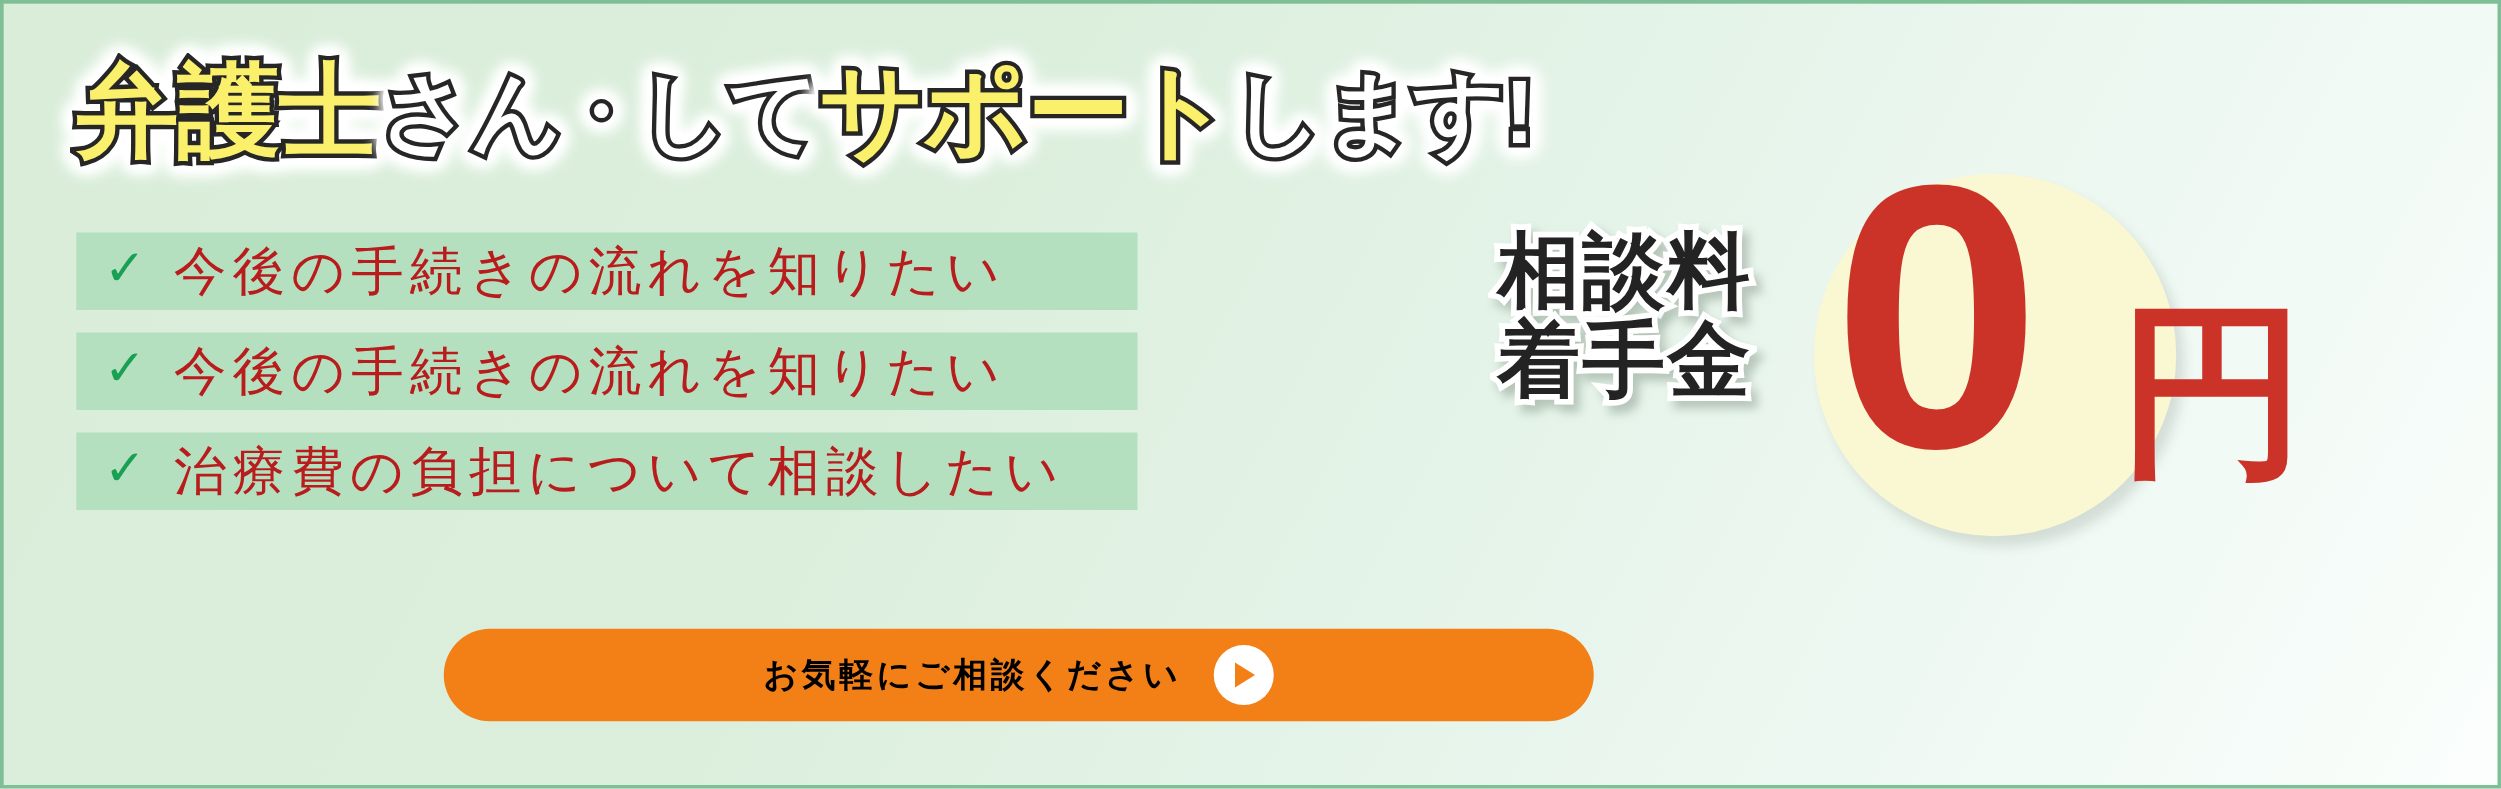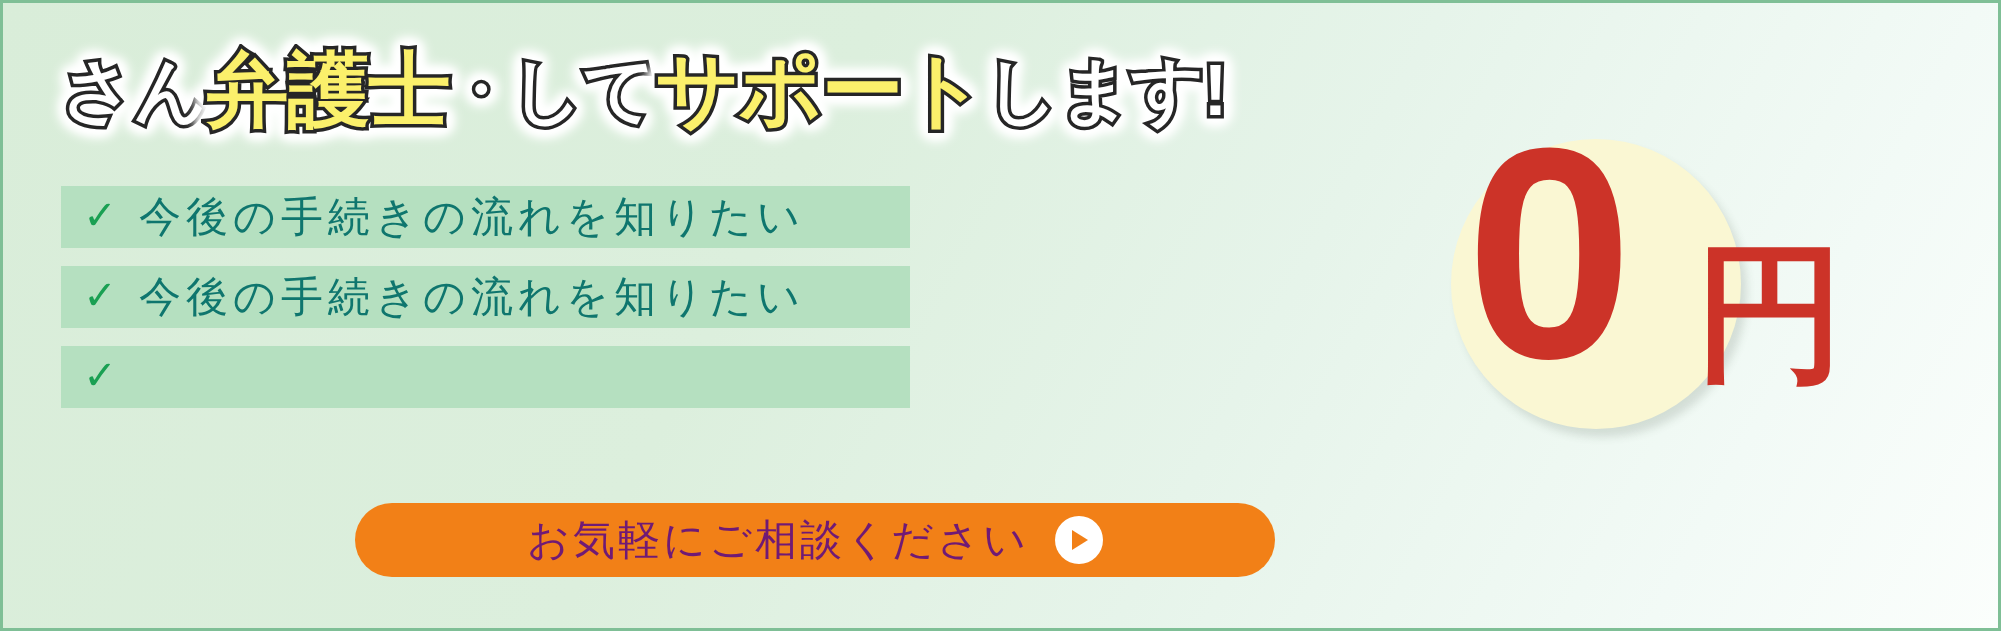--- a/index.html
+++ b/index.html
@@ -56,21 +56,21 @@
     width: 78px;
     text-align: center;
     color: #1aa053;
     font-size: 40px;
     font-weight: bold;
     line-height: 1;
     padding-bottom: 4px;
   }
   .check-label {
     font-size: 42px;
-    color: #0f766e;
+    color: #b91c1c;
     letter-spacing: 5px;
     font-weight: 500;
   }
 
   
   .price-panel {
     position: absolute;
     left: 1195px; top: 130px;
     width: 790px; height: 270px;
   }
@@ -121,64 +121,69 @@
     position: absolute;
     left: 352px; top: 500px;
     width: 920px; height: 74px;
     background: #f28017;
     border-radius: 37px;
     display: flex; align-items: center; justify-content: center;
     gap: 26px;
     cursor: pointer;
   }
   .cta-label {
-    font-size: 42px;
-    color: #701a75;
+    font-size: 27px;
+    color: #000000;
     letter-spacing: 3px;
-    font-weight: 400;
+    font-weight: 700;
   }
   .cta-arrow {
     width: 48px; height: 48px;
     border-radius: 50%;
     background: #ffffff;
     display: flex; align-items: center; justify-content: center;
     flex: 0 0 auto;
   }
   .cta-arrow svg { display: block; }
 </style>
 </head>
 <body>
 
 <div class="banner">
 
   <div class="headline">
+    <span class="hl hl-y">弁護士</span>
     <span class="hl hl-w hl-mid">さん</span>
-    <span class="hl hl-y">弁護士</span>
     <span class="hl hl-w hl-dot">・</span>
     <span class="hl hl-w hl-mid">して</span>
     <span class="hl hl-y">サポート</span>
     <span class="hl hl-w hl-mid">します!</span>
   </div>
 
   <div class="checklist">
     <div class="check-row">
       <span class="check-mark">✓</span>
       <span class="check-label">今後の手続きの流れを知りたい</span>
     </div>
     <div class="check-row">
       <span class="check-mark">✓</span>
       <span class="check-label">今後の手続きの流れを知りたい</span>
     </div>
     <div class="check-row">
       <span class="check-mark">✓</span>
+      <span class="check-label">治療費の負担について相談したい</span>
     </div>
   </div>
 
   <div class="price-panel">
     <div class="cream-circle"></div>
+    <div class="fee-labels">
+      <div class="fee-line">相談料</div>
+      <div class="fee-line">着手金</div>
+    </div>
     <div class="zero">0</div>
     <div class="yen">円</div>
   </div>
 
   <div class="cta">
     <span class="cta-label">お気軽にご相談ください</span>
     <span class="cta-arrow">
       <svg width="22" height="24" viewBox="0 0 22 24" aria-hidden="true">
         <polygon points="4,2 20,12 4,22" fill="#f28017"></polygon>
       </svg>

